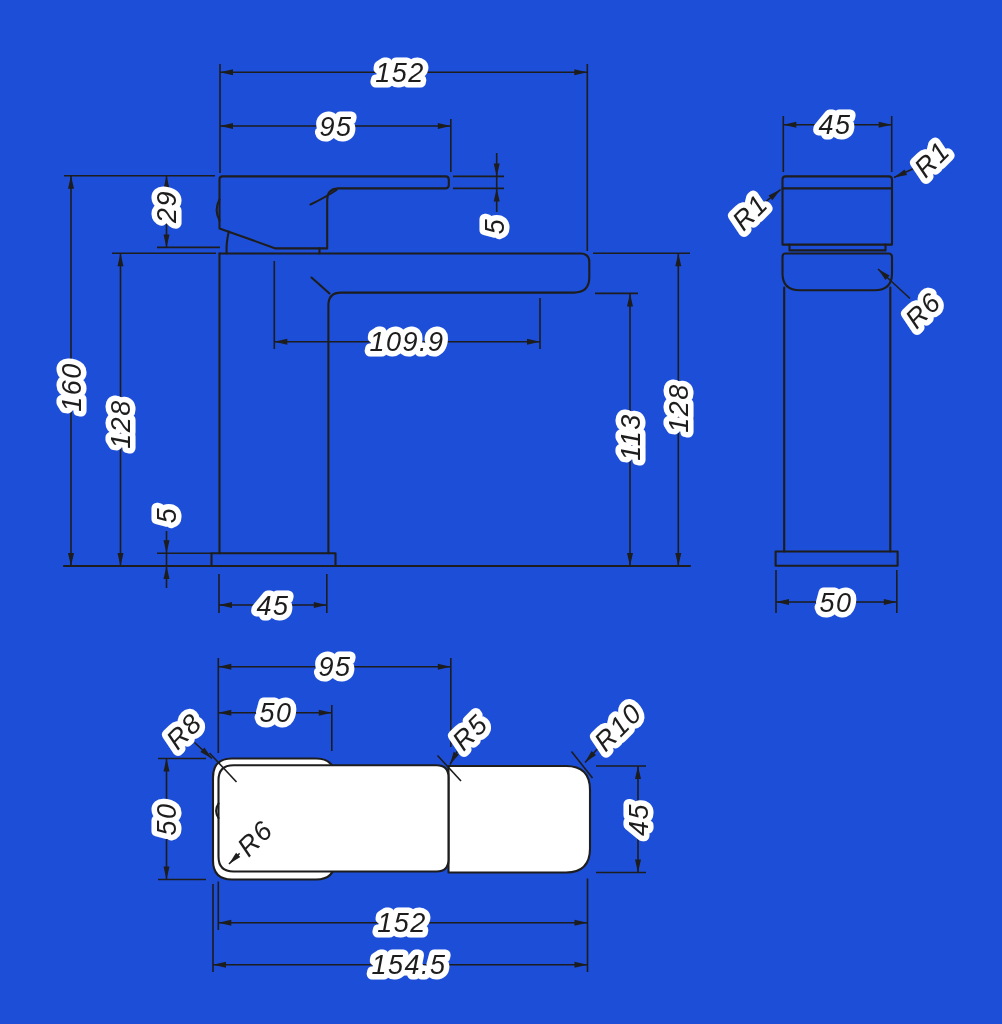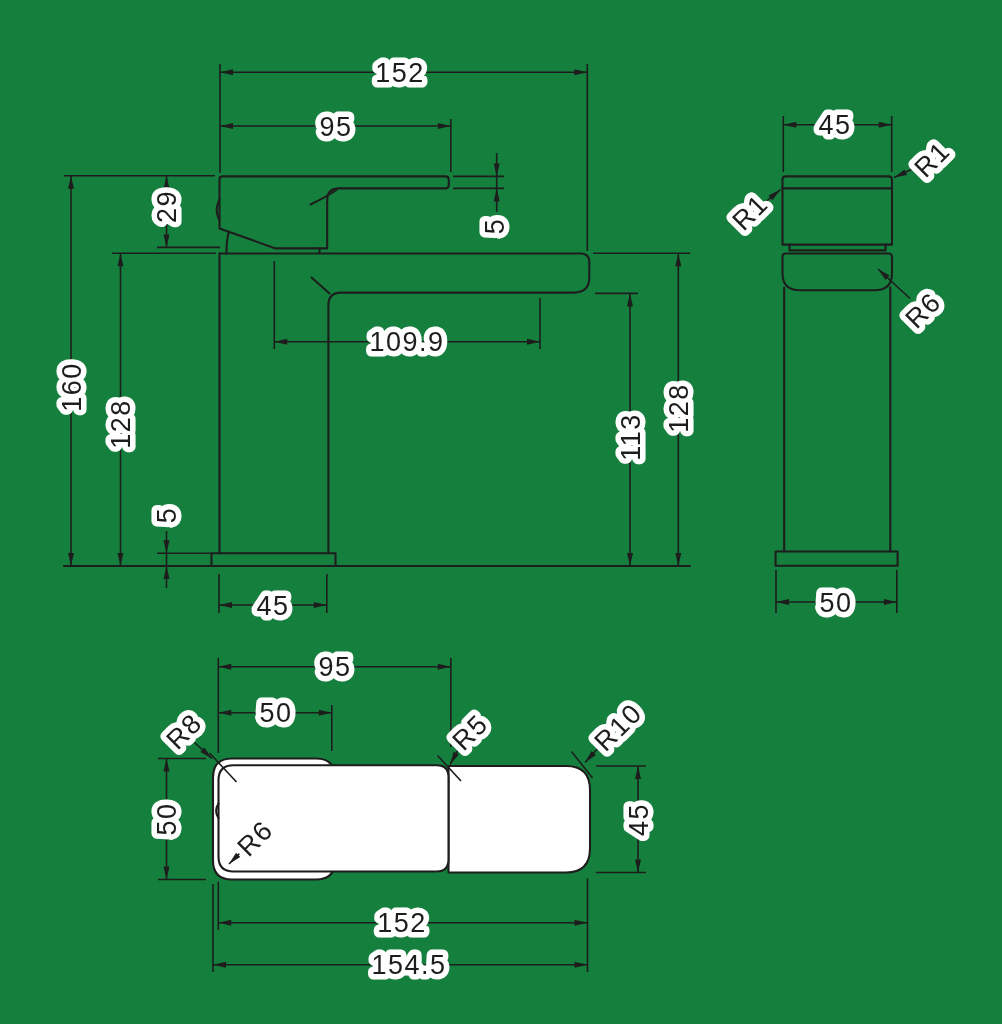--- a/index.html
+++ b/index.html
@@ -1,21 +1,22 @@
 <!DOCTYPE html>
 <html><head>
 <meta charset="utf-8">
 <style>
   html,body{margin:0;padding:0;background:#ffffff;}
   .canvas{
     position:relative;
     width:1002px;height:1024px;
-    background:#15803d;
+    background:#1d4ed8;
     font-family:"Liberation Sans", sans-serif;
     overflow:hidden;
+    font-style:italic;
   }
   svg{display:block}
   .geo{stroke:#1d1d1d;stroke-width:2.1;fill:none;stroke-linecap:round;stroke-linejoin:round;}
   .geo-fill{stroke:#1d1d1d;stroke-width:2.1;fill:#ffffff;stroke-linejoin:round;}
   .dim{stroke:#1d1d1d;stroke-width:1.6;fill:none;stroke-linecap:butt;}
   text{
     font-family:"Liberation Sans", sans-serif;
     font-size:27px;
     letter-spacing:1.5px;
     fill:#1d1d1d;

